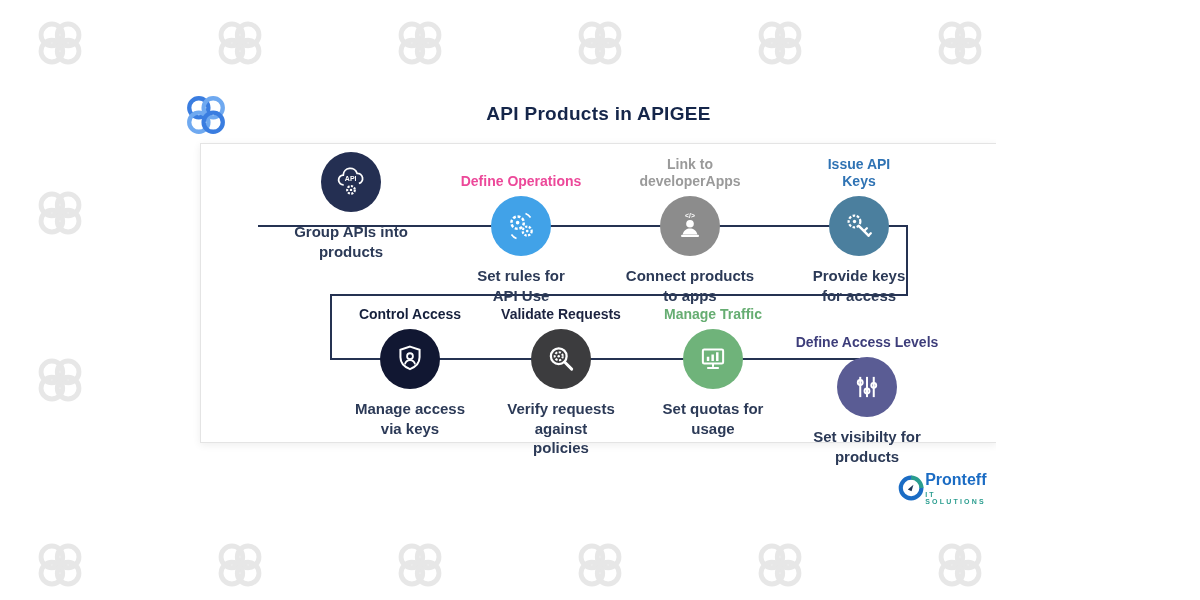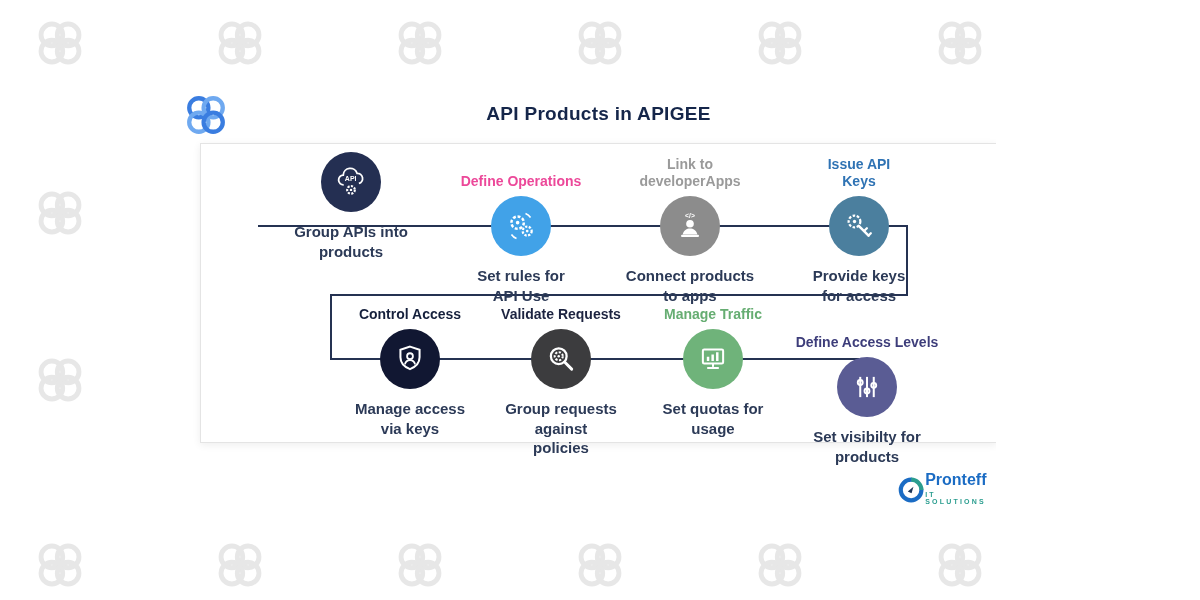--- a/index.html
+++ b/index.html
@@ -44,21 +44,21 @@
   .row1 .step-title { min-height:38px; }
   .row2 .step-title { min-height:20px; }
 
   .circle { width:60px; height:60px; border-radius:50%; display:flex; align-items:center;
             justify-content:center; flex:0 0 auto; }
 
   .step-sub { margin-top:10px; font-size:15px; font-weight:700; color:#2c3a57;
               line-height:1.3; white-space:pre-line; }
 
   
-  .footer-brand { position:absolute; left:897px; top:472px; display:flex; align-items:flex-end;
+  .footer-brand { position:absolute; left:897px; top:472px; display:flex; align-items:center;
                   gap:0; z-index:2; }
   .brand-name { font-size:16px; font-weight:700; line-height:1.05; }
   .brand-tag  { font-size:7px; font-weight:700; letter-spacing:2.2px; margin-top:2px; }
 </style>
 </head>
 <body>
 
 <svg width="0" height="0" style="position:absolute" aria-hidden="true">
   <symbol id="loops-symbol" viewBox="0 0 48 48">
     <g fill="none" stroke="currentColor" stroke-width="4.5">
@@ -254,21 +254,21 @@
   <div class="step row2 p6">
     <div class="step-title" style="color: rgb(28, 35, 64);">Validate Requests</div>
     <div class="circle" style="background-color: rgb(60, 60, 62);">
       <svg width="36" height="36" viewBox="0 0 32 32">
         <circle cx="14" cy="13.5" r="7" fill="none" stroke="#fff" stroke-width="2"></circle>
         <line x1="19.2" y1="18.7" x2="25.5" y2="25" stroke="#fff" stroke-width="2.6" stroke-linecap="round"></line>
         <circle cx="14" cy="13.5" r="3.6" fill="none" stroke="#fff" stroke-width="1.8" stroke-dasharray="2 1.3"></circle>
         <circle cx="14" cy="13.5" r="1.1" fill="#fff"></circle>
       </svg>
     </div>
-    <div class="step-sub">Group requests against
+    <div class="step-sub">Verify requests against
 policies</div>
   </div>
 
   <div class="step row2 p7">
     <div class="step-title" style="color: rgb(102, 173, 114);">Manage Traffic</div>
     <div class="circle" style="background-color: rgb(111, 179, 122);">
       <svg width="36" height="36" viewBox="0 0 32 32">
         <rect x="7" y="7.5" width="18" height="12.5" rx="1.2" fill="none" stroke="#fff" stroke-width="1.8"></rect>
         <rect x="10.5" y="14" width="2.2" height="3.8" fill="#fff"></rect>
         <rect x="14.6" y="12" width="2.2" height="5.8" fill="#fff"></rect>

